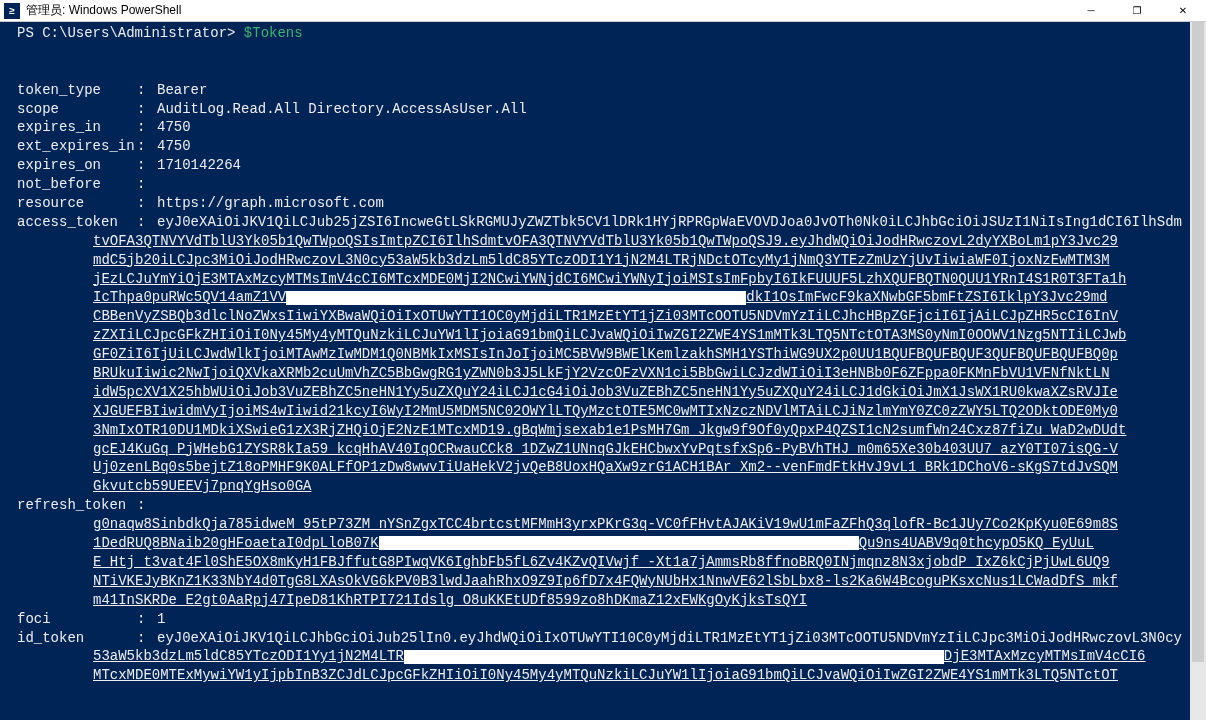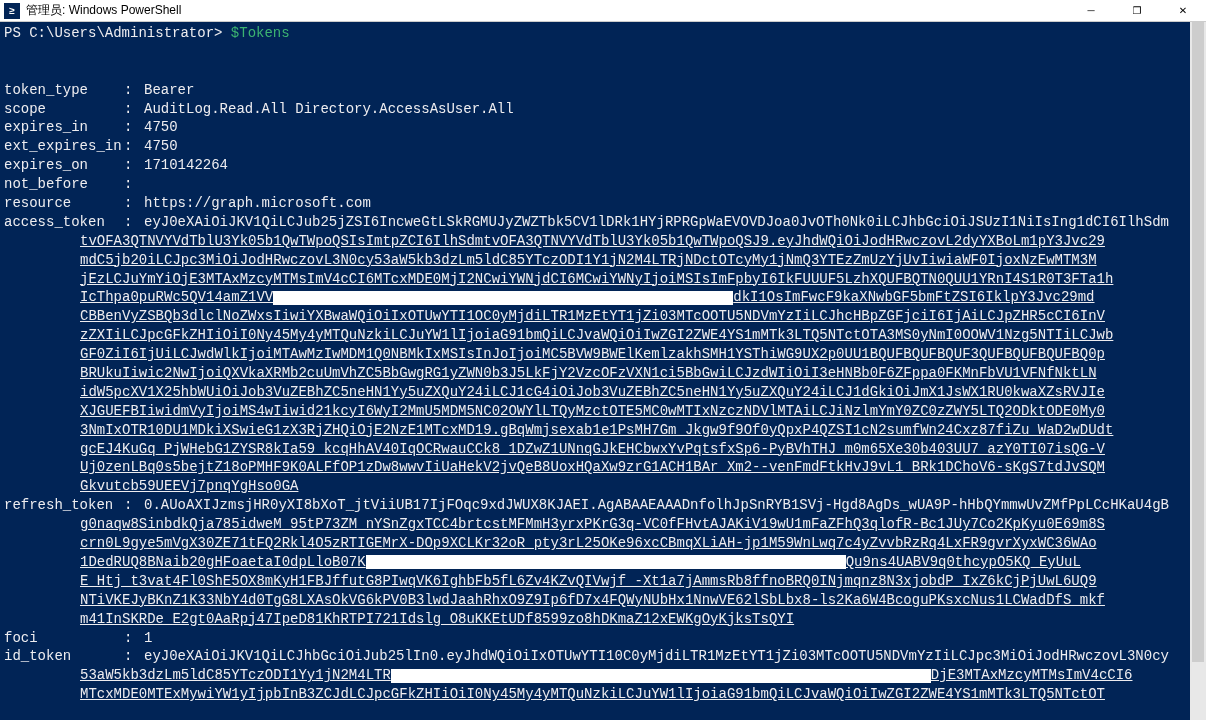--- a/index.html
+++ b/index.html
@@ -49,21 +49,21 @@
     .win-btn {
       width: 46px;
       height: 22px;
       display: flex;
       align-items: center;
       justify-content: center;
       font-size: 10px;
       cursor: pointer;
     }
     .terminal {
-      padding: 2px 4px;
+      padding: 2px 17px;
       height: calc(720px - 22px);
       overflow-y: auto;
       line-height: 1.35;
       word-break: break-all;
       position: relative;
     }
     .prompt-line {
       white-space: pre;
     }
     .ps-prompt {
@@ -194,24 +194,22 @@
   <div class="continuation">idW5pcXV1X25hbWUiOiJob3VuZEBhZC5neHN1Yy5uZXQuY24iLCJ1cG4iOiJob3VuZEBhZC5neHN1Yy5uZXQuY24iLCJ1dGkiOiJmX1JsWX1RU0kwaXZsRVJIe</div>
   <div class="continuation">XJGUEFBIiwidmVyIjoiMS4wIiwid21kcyI6WyI2MmU5MDM5NC02OWYlLTQyMzctOTE5MC0wMTIxNzczNDVlMTAiLCJiNzlmYmY0ZC0zZWY5LTQ2ODktODE0My0</div>
   <div class="continuation">3NmIxOTR10DU1MDkiXSwieG1zX3RjZHQiOjE2NzE1MTcxMD19.gBqWmjsexab1e1PsMH7Gm_Jkgw9f9Of0yQpxP4QZSI1cN2sumfWn24Cxz87fiZu_WaD2wDUdt</div>
   <div class="continuation">gcEJ4KuGq_PjWHebG1ZYSR8kIa59_kcqHhAV40IqOCRwauCCk8_1DZwZ1UNnqGJkEHCbwxYvPqtsfxSp6-PyBVhTHJ_m0m65Xe30b403UU7_azY0TI07isQG-V</div>
   <div class="continuation">Uj0zenLBq0s5bejtZ18oPMHF9K0ALFfOP1zDw8wwvIiUaHekV2jvQeB8UoxHQaXw9zrG1ACH1BAr_Xm2--venFmdFtkHvJ9vL1_BRk1DChoV6-sKgS7tdJvSQM</div>
   <div class="continuation">Gkvutcb59UEEVj7pnqYgHso0GA</div>
 
   <div class="kv-row">
     <span class="kv-key">refresh_token</span>
     <span class="kv-sep">:</span>
-    <span class="kv-val">0.AUoAXIJzmsjHR0yXI8bXoT_jtViiUB17IjFOqc9xdJWUX8KJAEI.AgABAAEAAADnfolhJpSnRYB1SVj-Hgd8AgDs_wUA9P-hHbQYmmwUvZMfPpLCcHKaU4gB</span>
   </div>
   <div class="continuation">g0naqw8SinbdkQja785idweM_95tP73ZM_nYSnZgxTCC4brtcstMFMmH3yrxPKrG3q-VC0fFHvtAJAKiV19wU1mFaZFhQ3qlofR-Bc1JUy7Co2KpKyu0E69m8S</div>
-  <div class="continuation">crn0L9gye5mVgX30ZE71tFQ2Rkl4O5zRTIGEMrX-DOp9XCLKr32oR_pty3rL25OKe96xcCBmqXLiAH-jp1M59WnLwq7c4yZvvbRzRq4LxFR9gvrXyxWC36WAo</div>
   <div class="continuation"><span>1DedRUQ8BNaib20gHFoaetaI0dpLloB07K</span><span class="redacted" style="width:480px;">x</span><span>Qu9ns4UABV9q0thcypO5KQ_EyUuL</span></div>
   <div class="continuation">E_Htj_t3vat4Fl0ShE5OX8mKyH1FBJffutG8PIwqVK6IghbFb5fL6Zv4KZvQIVwjf_-Xt1a7jAmmsRb8ffnoBRQ0INjmqnz8N3xjobdP_IxZ6kCjPjUwL6UQ9</div>
   <div class="continuation">NTiVKEJyBKnZ1K33NbY4d0TgG8LXAsOkVG6kPV0B3lwdJaahRhxO9Z9Ip6fD7x4FQWyNUbHx1NnwVE62lSbLbx8-ls2Ka6W4BcoguPKsxcNus1LCWadDfS_mkf</div>
   <div class="continuation">m41InSKRDe_E2gt0AaRpj47IpeD81KhRTPI721Idslg_O8uKKEtUDf8599zo8hDKmaZ12xEWKgOyKjksTsQYI</div>
 
   <div class="kv-row">
     <span class="kv-key">foci</span>
     <span class="kv-sep">:</span>
     <span class="kv-val">1</span>
   </div>

